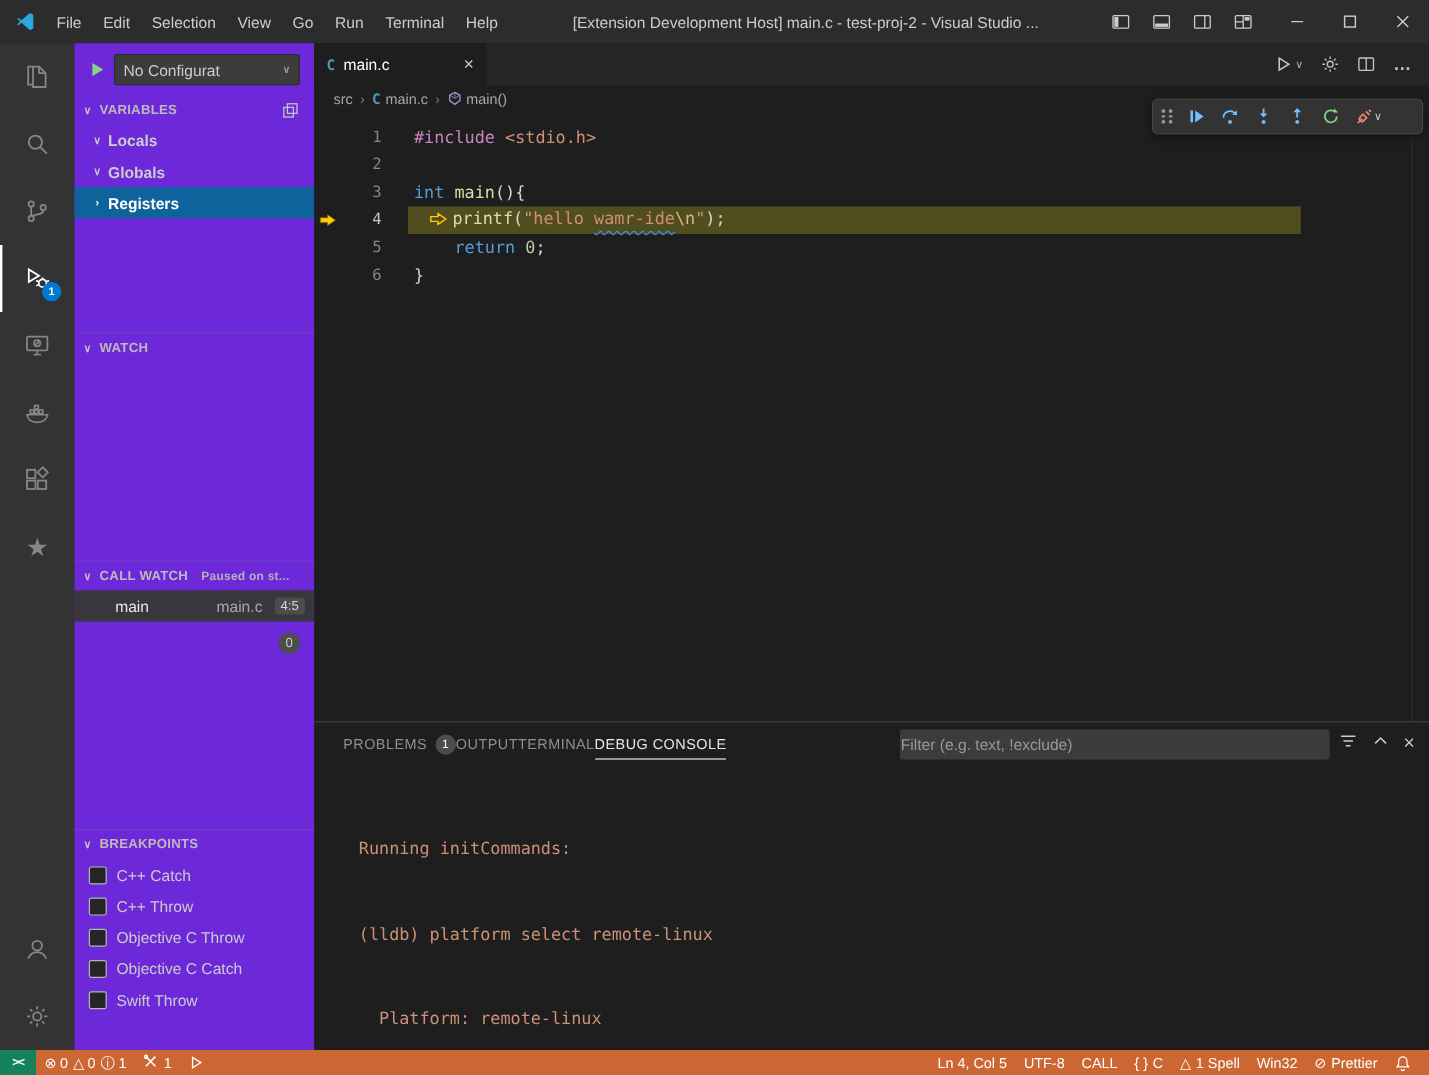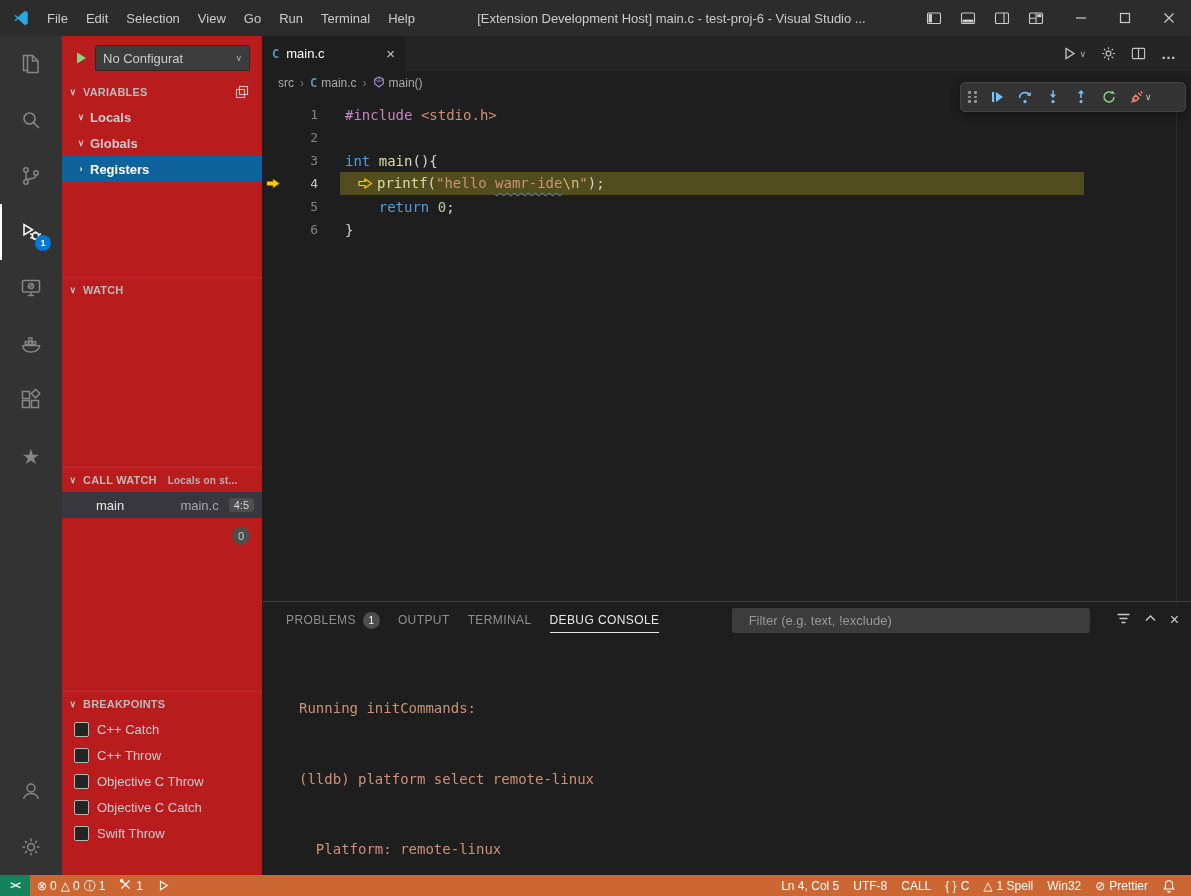--- a/index.html
+++ b/index.html
@@ -23,21 +23,21 @@
 
   
   .activitybar{width:62px;flex:0 0 62px;background:#333333;display:flex;flex-direction:column}
   .ab-item{height:56px;display:flex;align-items:center;justify-content:center;color:#868686;position:relative}
   .ab-item.active{color:#ffffff;box-shadow:inset 2px 0 0 #ffffff}
   .ab-badge{position:absolute;right:11px;bottom:9px;min-width:16px;height:16px;border-radius:8px;background:#0078d4;color:#fff;font-size:9px;font-weight:700;display:flex;align-items:center;justify-content:center}
   .ab-spacer{flex:1}
   .ab-star{font-size:21px;line-height:1}
 
   
-  .sidebar{width:200px;flex:0 0 200px;background:#b91c1c;display:flex;flex-direction:column;font-size:13px;min-height:0}
+  .sidebar{width:200px;flex:0 0 200px;background:#6d28d9;display:flex;flex-direction:column;font-size:13px;min-height:0}
   .sb-toolbar{height:44px;flex:0 0 44px;display:flex;align-items:center;padding:0 12px;gap:7px}
   .play-btn{display:flex;align-items:center}
   .config-select{flex:1;height:26px;background:#3c3c3c;border:1px solid #2a2a2a;border-radius:2px;display:flex;align-items:center;justify-content:space-between;padding:0 7px;color:#cccccc;white-space:nowrap;overflow:hidden}
   .chev{color:#b0b0b0;font-size:9px}
   .section{display:flex;flex-direction:column;min-height:0;overflow:hidden}
   .section.bordered{border-top:1px solid rgba(128,128,128,.25)}
   .section-header{height:24px;flex:0 0 24px;display:flex;align-items:center;gap:3px;padding:0 4px;font-size:11px;font-weight:700;color:#bbbbbb;letter-spacing:.2px}
   .sec-chev{width:14px;flex:0 0 14px;text-align:center;font-size:9px;color:#c5c5c5}
   .hdr-action{margin-left:auto;padding-right:9px;color:#c5c5c5;display:flex}
   .sec-status{margin-left:8px;font-size:10px;font-weight:700;color:#b3b3b3;white-space:nowrap;overflow:hidden}
@@ -82,26 +82,26 @@
 
   
   .debug-toolbar{position:absolute;top:46px;left:698px;width:226px;height:30px;background:#333333;border:1px solid #454545;border-radius:5px;box-shadow:0 2px 8px rgba(0,0,0,.45);display:flex;align-items:center;padding:0 5px;z-index:6}
   .dt-grip{display:grid;grid-template-columns:4px 4px;gap:2px;margin:0 5px 0 2px}
   .dt-grip i{width:2.5px;height:2.5px;border-radius:50%;background:#9a9a9a}
   .dt-btn{width:28px;height:26px;display:flex;align-items:center;justify-content:center}
   .dt-chev{font-size:9px;color:#cccccc;margin-left:-6px}
 
   
   .panel{height:274px;flex:0 0 274px;border-top:1px solid #3f3f3f;display:flex;flex-direction:column;position:relative}
-  .panel-header{height:36px;flex:0 0 36px;display:flex;align-items:center;padding:0 12px 0 24px;gap:18px}
+  .panel-header{height:36px;flex:0 0 36px;display:flex;align-items:center;padding:0 12px 0 24px;}
   .p-tab{height:100%;display:flex;align-items:center;gap:7px;font-size:12px;color:#8f8f8f;letter-spacing:.4px;position:relative;white-space:nowrap}
   .p-tab.active{color:#e7e7e7}
   .p-tab.active::after{content:"";position:absolute;left:0;right:0;bottom:5px;height:1px;background:#e7e7e7}
   .p-badge{min-width:17px;height:17px;border-radius:9px;background:#4d4d4d;color:#ffffff;font-size:10px;display:flex;align-items:center;justify-content:center}
-  .filter-input{margin-left:auto;width:358px;height:25px;background:#3c3c3c;border:1px solid #3c3c3c;border-radius:2px;color:#cccccc;font-size:13px;padding:0 16px;font-family:"Liberation Sans",sans-serif;outline:none}
+  .filter-input{margin-left:auto;width:358px;height:25px;background:#3c3c3c;border:1px solid #3c3c3c;border-radius:2px;color:#cccccc;font-size:13px;padding:0 0;font-family:"Liberation Sans",sans-serif;outline:none}
   .filter-input::placeholder{color:#989898}
   .panel-actions{display:flex;align-items:center;gap:13px;color:#cccccc;padding-left:8px}
   .pa-close{font-size:16px;line-height:1}
   .console{flex:1;padding:12px 0 0 37px;font-family:"DejaVu Sans Mono",monospace;font-size:14px;line-height:23.5px;color:#ce9178;white-space:pre;position:relative}
 
   
   .statusbar{height:21px;flex:0 0 21px;background:#cc6633;display:flex;align-items:center;color:#ffffff;font-size:12px}
   .sb-remote{width:30px;height:21px;background:#16825d;display:flex;align-items:center;justify-content:center;font-size:10px;font-weight:700;letter-spacing:-1px;flex:0 0 30px}
   .sb-item{display:flex;align-items:center;gap:4px;padding:0 7px;height:100%;white-space:nowrap}
   .sb-icon{font-size:12px;line-height:1}
@@ -120,21 +120,21 @@
     <nav class="menubar">
       <span class="menu-item">File</span>
       <span class="menu-item">Edit</span>
       <span class="menu-item">Selection</span>
       <span class="menu-item">View</span>
       <span class="menu-item">Go</span>
       <span class="menu-item">Run</span>
       <span class="menu-item">Terminal</span>
       <span class="menu-item">Help</span>
     </nav>
-    <div class="titlebar-title">[Extension Development Host] main.c - test-proj-6 - Visual Studio ...</div>
+    <div class="titlebar-title">[Extension Development Host] main.c - test-proj-2 - Visual Studio ...</div>
     <div class="layout-controls">
       <span class="lc-btn">
           <svg width="16" height="16" viewBox="0 0 16 16">
             <rect x="1.5" y="3" width="13" height="10.5" rx="1" fill="none" stroke="#cccccc" stroke-width="1.1"></rect>
             <rect x="2.6" y="4.1" width="3.4" height="8.3" fill="#cccccc"></rect>
           </svg>
         </span>
       <span class="lc-btn">
           <svg width="16" height="16" viewBox="0 0 16 16">
             <rect x="1.5" y="3" width="13" height="10.5" rx="1" fill="none" stroke="#cccccc" stroke-width="1.1"></rect>
@@ -294,21 +294,21 @@
           <span class="sec-chev">∨</span>
           <span>WATCH</span>
         </div>
         <div class="fill"></div>
       </div>
 
       <div class="section bordered" style="flex:0 0 224px">
         <div class="section-header">
           <span class="sec-chev">∨</span>
           <span>CALL WATCH</span>
-          <span class="sec-status">Locals on st...</span>
+          <span class="sec-status">Paused on st...</span>
         </div>
         <div class="frame-row">
           <span>main</span>
           <span class="frame-file">main.c</span>
           <span class="frame-pos">4:5</span>
         </div>
         <div class="cs-badge-row">
           <span class="round-badge">0</span>
         </div>
         <div class="fill"></div>

